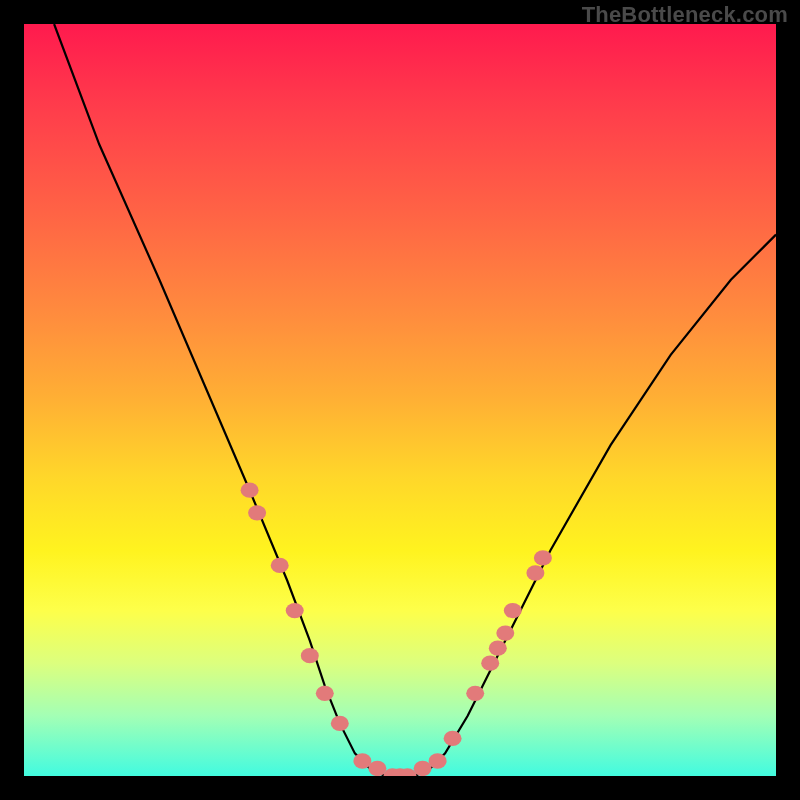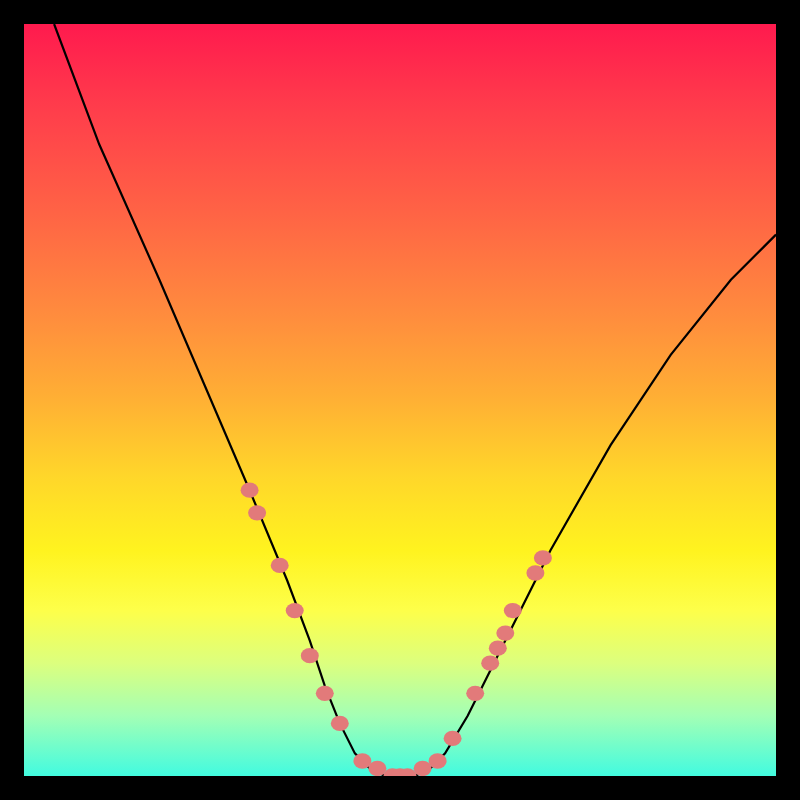--- a/index.html
+++ b/index.html
@@ -83,13 +83,14 @@
           <ellipse cx="466.2" cy="639.2" rx="9" ry="7.6499999999999995" fill="#e27a7a"></ellipse>
           <ellipse cx="473.8" cy="624.2" rx="9" ry="7.6499999999999995" fill="#e27a7a"></ellipse>
           <ellipse cx="481.3" cy="609.1" rx="9" ry="7.6499999999999995" fill="#e27a7a"></ellipse>
           <ellipse cx="488.8" cy="586.6" rx="9" ry="7.6499999999999995" fill="#e27a7a"></ellipse>
           <ellipse cx="511.4" cy="549.0" rx="9" ry="7.6499999999999995" fill="#e27a7a"></ellipse>
           <ellipse cx="518.9" cy="533.9" rx="9" ry="7.6499999999999995" fill="#e27a7a"></ellipse>
         </g>
     </svg>
 
   </div>
+  <div class="watermark">TheBottleneck.com</div>
 </div>
 
 </body></html>

